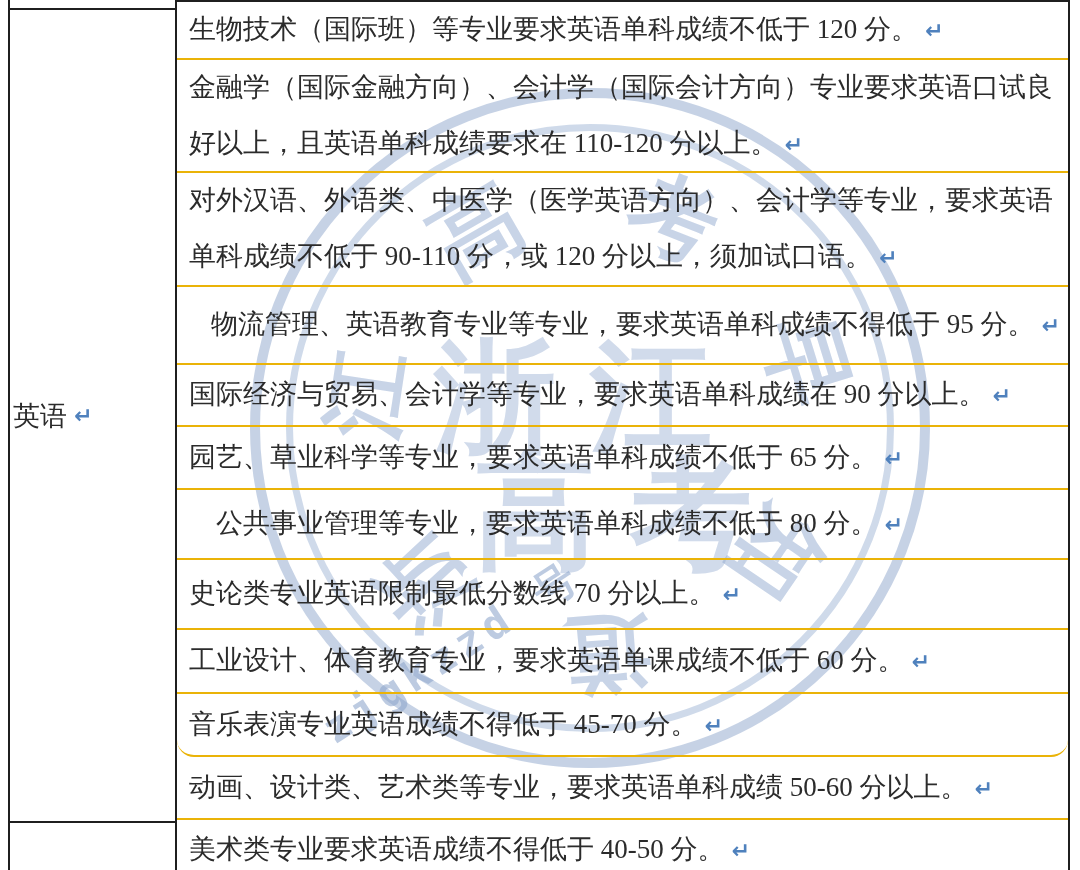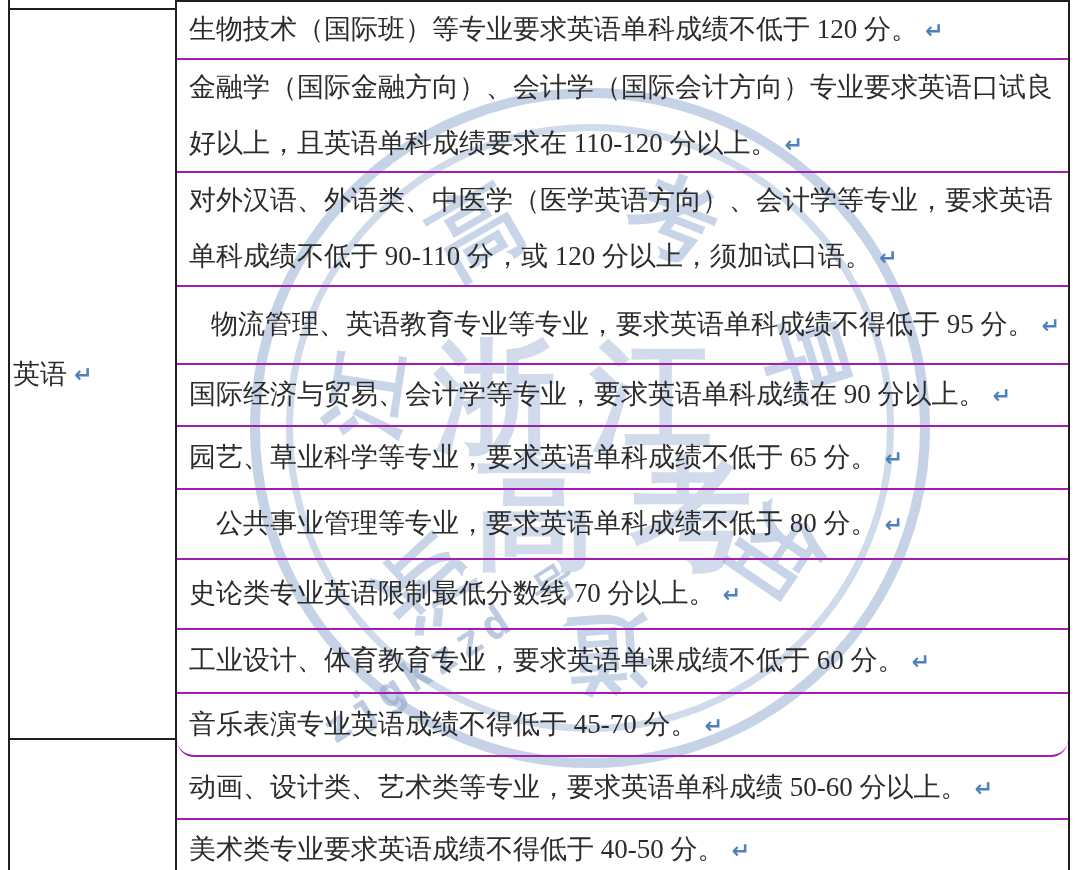--- a/index.html
+++ b/index.html
@@ -51,27 +51,27 @@
     display:flex; flex-direction:column;
   }
   .col-right {
     flex:1; height:870px;
     border-right:2px solid #1f1f1f;
     display:flex; flex-direction:column;
   }
   .sliver { height:10px; border-bottom:2px solid #1f1f1f; }
   .sliver-b { flex:1; }
   .subject-cell {
-    height:730px; border-bottom:2px solid #1f1f1f;
+    height:813px; border-bottom:2px solid #1f1f1f;
     display:flex; align-items:center; padding-left:3px;
     font-size:27px;
   }
   .rows-host { display:flex; flex-direction:column; }
   .row {
-    border-bottom:2px solid #a21caf;
+    border-bottom:2px solid #eab308;
     display:flex; align-items:center;
     padding:0 8px 0 12px; font-size:27px; line-height:56px;
   }
   .txt { display:inline; }
   .ret {
     color:#4f81bd; font-size:22px; margin-left:7px;
     font-family:"DejaVu Sans","Liberation Sans",sans-serif;
     font-weight:bold;
   }
 </style>

